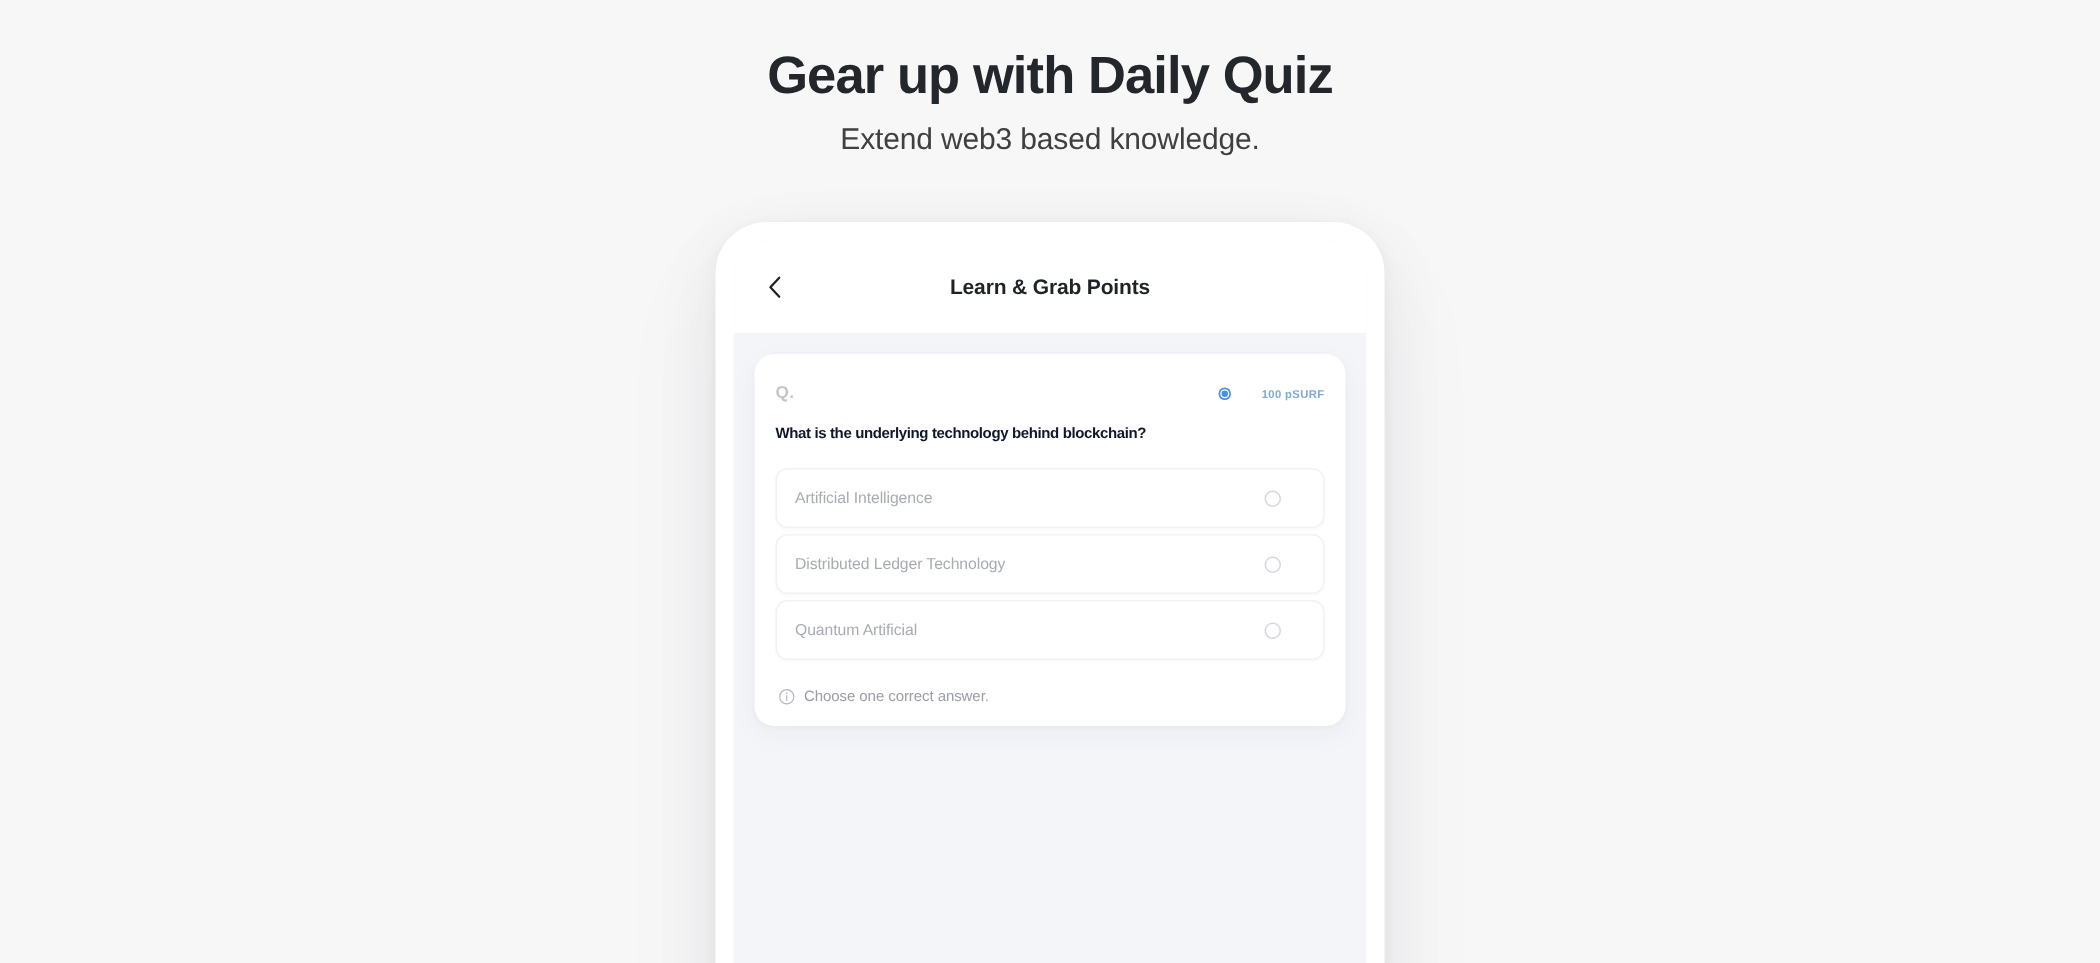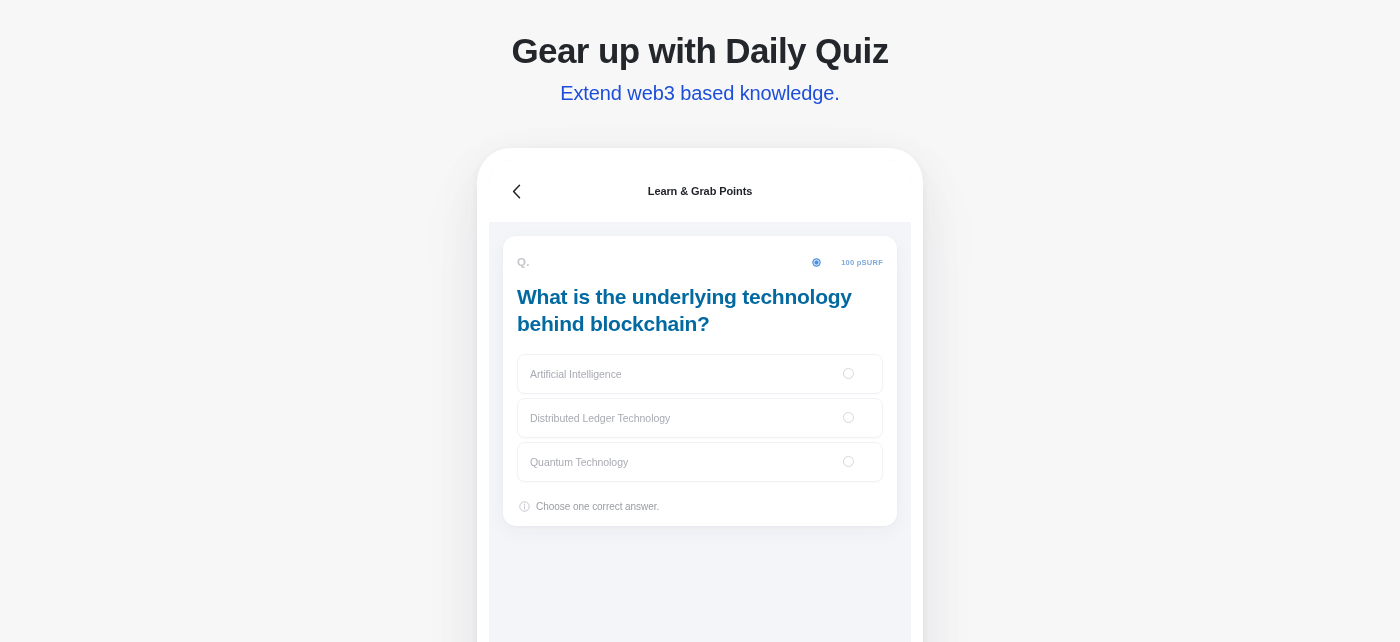--- a/index.html
+++ b/index.html
@@ -37,21 +37,21 @@
     font-weight: 700;
     letter-spacing: -0.6px;
     color: #23262b;
     line-height: 1.18;
   }
 
   .subheadline {
     margin-top: 9px;
     font-size: 20px;
     font-weight: 400;
-    color: #1d4ed8;
+    color: #404040;
     letter-spacing: -0.1px;
     line-height: 1.3;
   }
 
   
   .phone-frame {
     position: absolute;
     left: 477px;
     top: 148px;
     width: 446px;
@@ -97,21 +97,21 @@
     align-items: center;
     justify-content: center;
     cursor: pointer;
     background: transparent;
     border: none;
   }
 
   .back-btn svg { display: block; }
 
   .app-bar-title {
-    font-size: 11px;
+    font-size: 14px;
     font-weight: 700;
     color: #1f2227;
     letter-spacing: -0.1px;
   }
 
   
   .content-area {
     position: relative;
     padding: 14px 14px 0 14px;
     height: 474px;
@@ -155,23 +155,23 @@
 
   .points-text {
     font-size: 7.5px;
     font-weight: 700;
     color: #7fa9dd;
     letter-spacing: 0.25px;
   }
 
   .question-text {
     margin-top: 13px;
-    font-size: 21px;
+    font-size: 10px;
     font-weight: 700;
-    color: #0369a1;
+    color: #0f172a;
     letter-spacing: -0.25px;
     line-height: 1.3;
   }
 
   
   .options-list {
     margin-top: 16px;
   }
 
   .option-row {
@@ -275,21 +275,21 @@
               <span class="option-label">Artificial Intelligence</span>
               <span class="radio-circle"></span>
             </div>
 
             <div class="option-row">
               <span class="option-label">Distributed Ledger Technology</span>
               <span class="radio-circle"></span>
             </div>
 
             <div class="option-row">
-              <span class="option-label">Quantum Technology</span>
+              <span class="option-label">Quantum Artificial</span>
               <span class="radio-circle"></span>
             </div>
 
 
           </div>
 
           <div class="hint-row">
             <svg class="info-icon" viewBox="0 0 20 20">
               <circle cx="10" cy="10" r="8.6" fill="none" stroke="#b6b8bf" stroke-width="1.4"></circle>
               <circle cx="10" cy="5.8" r="1.05" fill="#b6b8bf"></circle>

